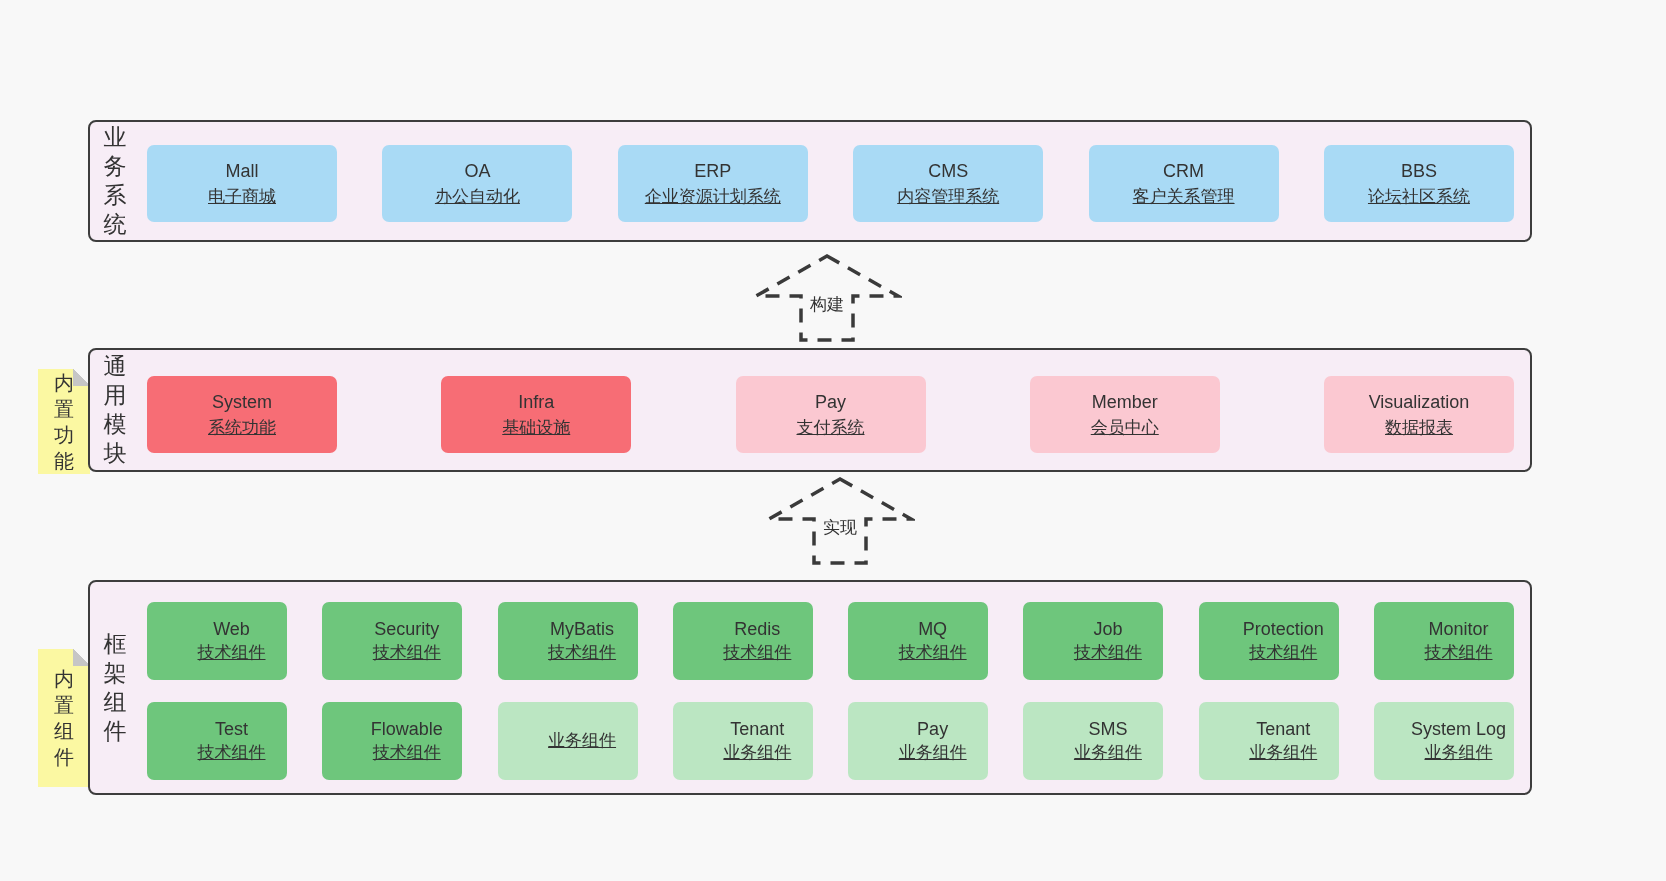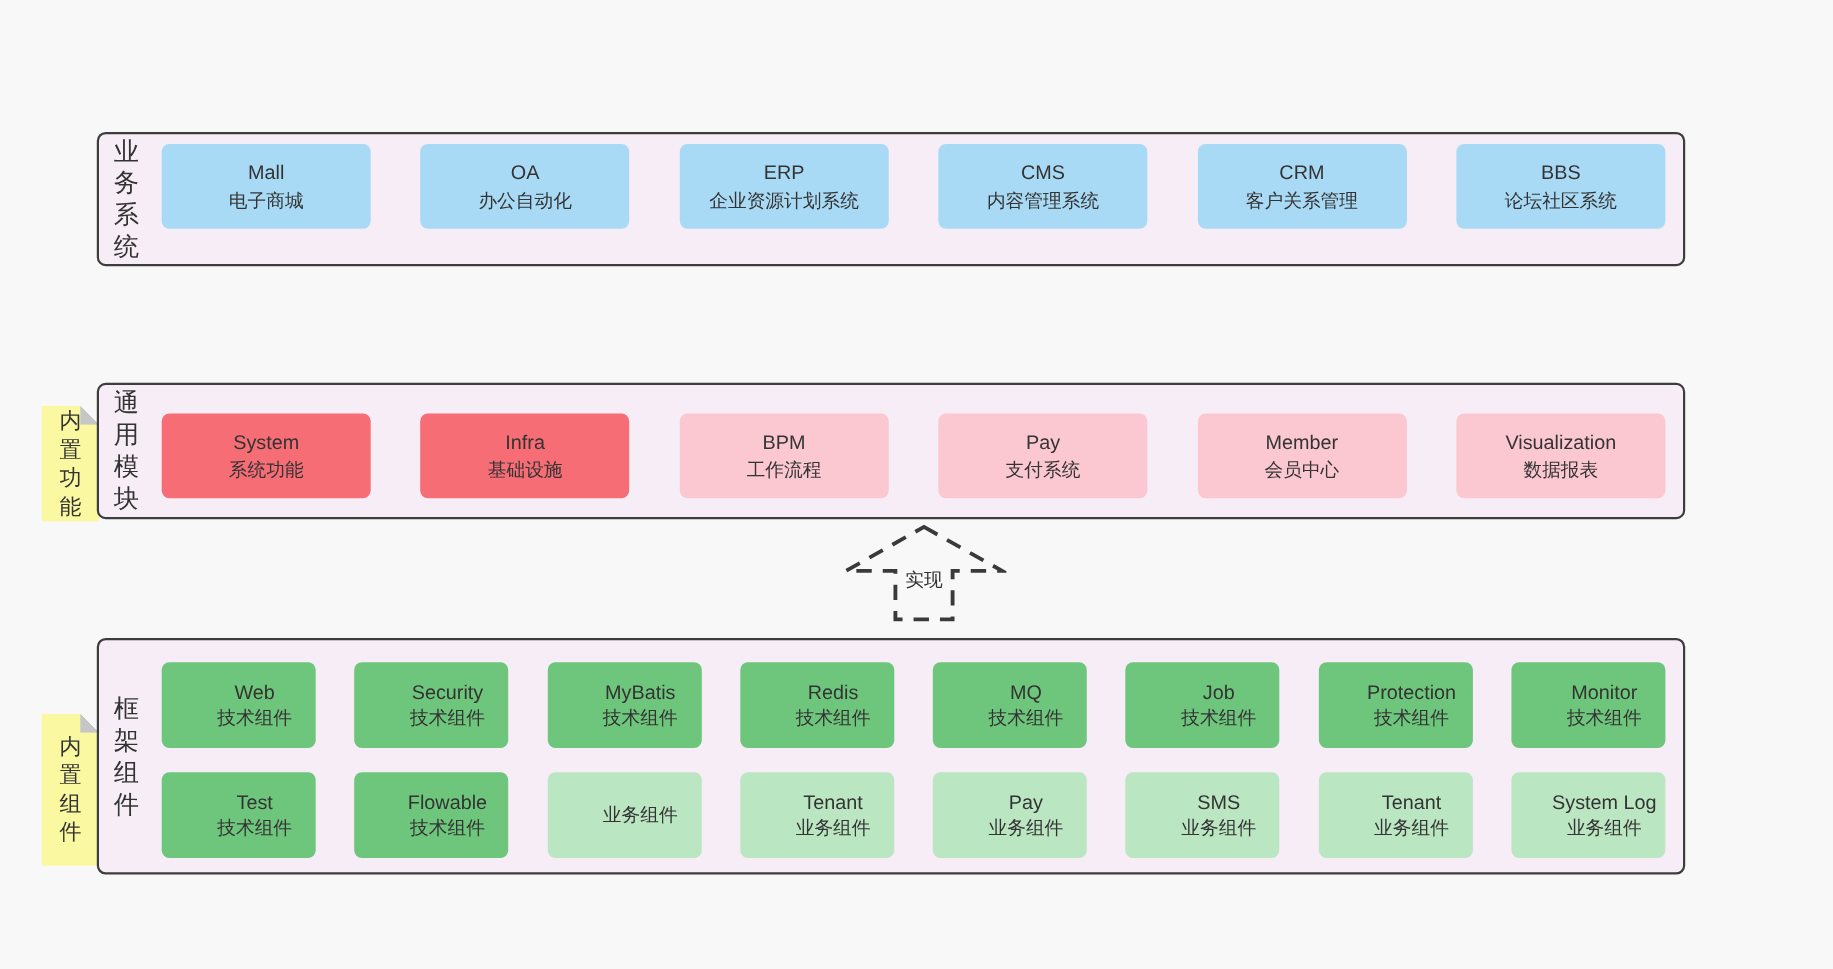--- a/index.html
+++ b/index.html
@@ -18,35 +18,35 @@
   .band-components { top:580px; height:215px; }
 
   .band-title {
     position:absolute; left:10px; top:50%; transform:translateY(-50%);
     width:30px; font-size:23px; line-height:29px; text-align:center; color:#333;
   }
   .band-title span { display:block; }
 
   .band-rows { position:absolute; left:57px; right:16px; top:0; bottom:0; }
   .box-row { position:absolute; left:0; right:0; display:flex; justify-content:space-between; }
-  .band-business .box-row { top:9px; }
+  .band-business .box-row { top:23px; }
   .band-modules  .box-row { top:26px; }
   .band-components .box-row:nth-child(1) { top:20px; }
   .band-components .box-row:nth-child(2) { top:120px; }
 
   
   .box {
     border-radius:7px; display:flex; flex-direction:column;
     justify-content:center; align-items:center; text-align:center;
     padding:2px 4px; line-height:25px;
   }
   .band-business .box, .band-modules .box { width:190px; height:77px; }
   .band-components .box { width:140px; height:78px; line-height:24px;padding-left:33px; }
   .box-name { font-size:18px; }
-  .box-desc { font-size:17px; }
+  .box-desc { font-size:17px;text-decoration:underline; }
   .v-blue        { background:var(--blue); }
   .v-red         { background:var(--red); }
   .v-pink        { background:var(--pink); }
   .v-green       { background:var(--green); }
   .v-green-light { background:var(--green-light); }
 
   
   .sticky {
     position:absolute; left:38px; width:52px; background:var(--sticky-yellow);
     z-index:0; display:flex; align-items:center; justify-content:center;
@@ -124,43 +124,45 @@
             <div class="box-desc">客户关系管理</div>
           </div>
           <div class="box v-blue">
             <div class="box-name">BBS</div>
             <div class="box-desc">论坛社区系统</div>
           </div>
         </div>
       </div>
   </section>
 
+  <div class="arrow arrow-1">
+    <svg viewBox="0 0 150 90">
+      <path d="M75 3 L146 43 L101 43 L101 87 L49 87 L49 43 L4 43 Z" fill="none" stroke="#3a3a3a" stroke-width="3.5" stroke-dasharray="14 10"></path>
+    </svg>
+    <div class="arrow-label">构建</div>
+  </div>
 
   <section class="band band-modules">
     <div class="band-title">
         <span>通</span>
         <span>用</span>
         <span>模</span>
         <span>块</span>
       </div>
     <div class="band-rows">
         <div class="box-row">
           <div class="box v-red">
             <div class="box-name">System</div>
             <div class="box-desc">系统功能</div>
           </div>
           <div class="box v-red">
             <div class="box-name">Infra</div>
             <div class="box-desc">基础设施</div>
           </div>
           <div class="box v-pink">
-            <div class="box-name">BPM</div>
-            <div class="box-desc">工作流程</div>
-          </div>
-          <div class="box v-pink">
             <div class="box-name">Pay</div>
             <div class="box-desc">支付系统</div>
           </div>
           <div class="box v-pink">
             <div class="box-name">Member</div>
             <div class="box-desc">会员中心</div>
           </div>
           <div class="box v-pink">
             <div class="box-name">Visualization</div>
             <div class="box-desc">数据报表</div>

